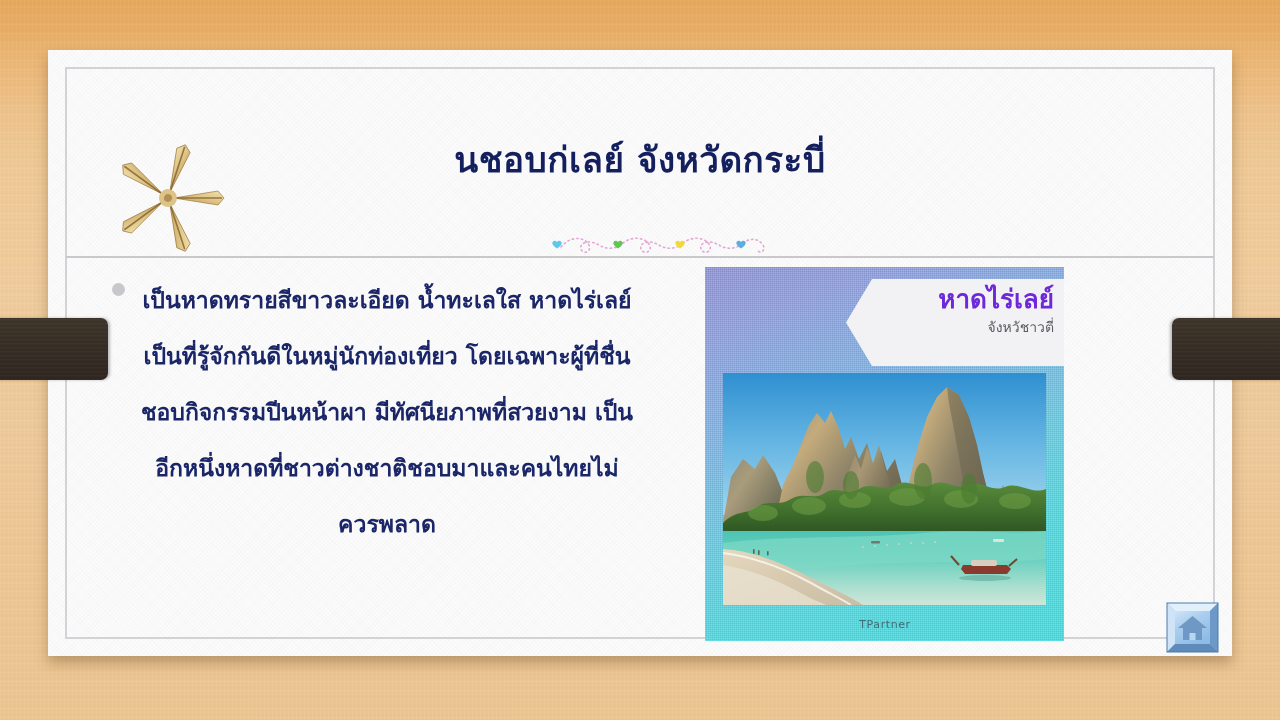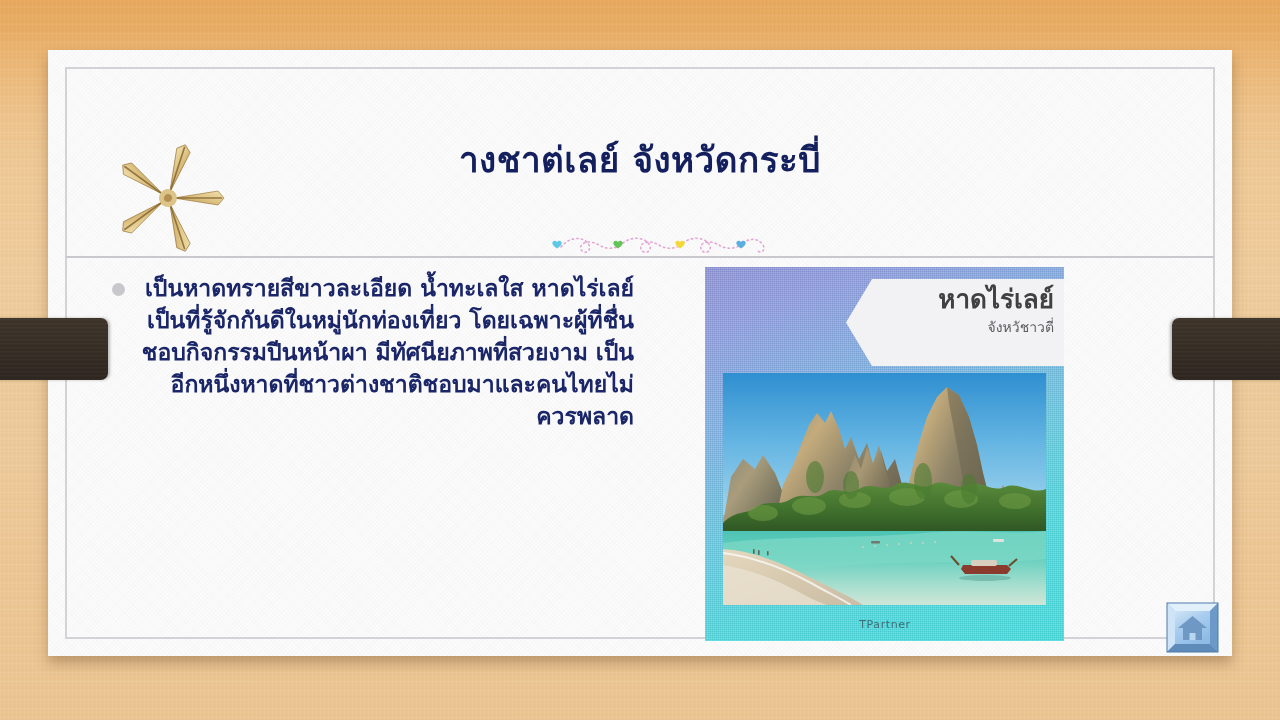--- a/index.html
+++ b/index.html
@@ -166,22 +166,22 @@
     width: 13px;
     height: 13px;
     border-radius: 50%;
     background: #c8c8cc;
   }
   #body-paragraph {
     font-family: "DejaVu Sans", "Liberation Sans", sans-serif;
     font-size: 23px;
     font-weight: bold;
     color: #1a2668;
-    line-height: 32px;
-    text-align: right;
+    line-height: 56px;
+    text-align: center;
     word-break: break-word;
   }
 
   
   #photo-card {
     position: absolute;
     left: 705px;
     top: 267px;
     width: 359px;
     height: 374px;
@@ -217,21 +217,21 @@
     background: #f2f2f4;
     clip-path: polygon(26px 0, 100% 0, 100% 100%, 26px 100%, 0 50%);
     padding: 6px 10px 0 40px;
     box-sizing: border-box;
     text-align: right;
   }
   #photo-label-main {
     font-family: "DejaVu Sans", "Liberation Sans", sans-serif;
     font-size: 26px;
     font-weight: bold;
-    color: #404040;
+    color: #6d28d9;
     line-height: 1.15;
     white-space: nowrap;
   }
   #photo-label-sub {
     font-family: "DejaVu Sans", "Liberation Sans", sans-serif;
     font-size: 14px;
     font-weight: normal;
     color: #5c5c60;
     line-height: 1.3;
     margin-top: 3px;
@@ -314,21 +314,21 @@
         <g transform="rotate(288)">
           <path d="M0,-6 L-7,-50 L0,-56 L7,-50 Z" fill="url(#sfBody)" stroke="#9c7a3e" stroke-width="0.7"></path>
           <path d="M0,-8 L0,-54" stroke="#7a5a28" stroke-width="1.6" opacity="0.75"></path>
         </g>
         <circle cx="0" cy="0" r="9" fill="#dcc489"></circle>
         <circle cx="0" cy="0" r="4" fill="#a98246" opacity="0.8"></circle>
       </g>
     </svg>
   </div>
 
-  <div id="slide-title">างชาต่เลย์ จังหวัดกระบี่</div>
+  <div id="slide-title">นชอบก่เลย์ จังหวัดกระบี่</div>
 
   <div id="title-divider"></div>
 
   <div id="title-ornament">
     <svg viewBox="0 0 228 26" width="228" height="26" aria-hidden="true">
       <g stroke="#e3a7d4" stroke-width="1.6" fill="none" stroke-dasharray="1.4 3.2" stroke-linecap="round">
         <path d="M16,16 C26,4 40,6 44,14 C47,21 38,24 36,18 C34,12 44,8 54,14
                  C62,19 72,18 78,12"></path>
         <path d="M78,12 C88,4 102,7 105,15 C107,21 98,24 96,18 C94,12 104,8 114,14
                  C122,19 132,18 138,12"></path>

